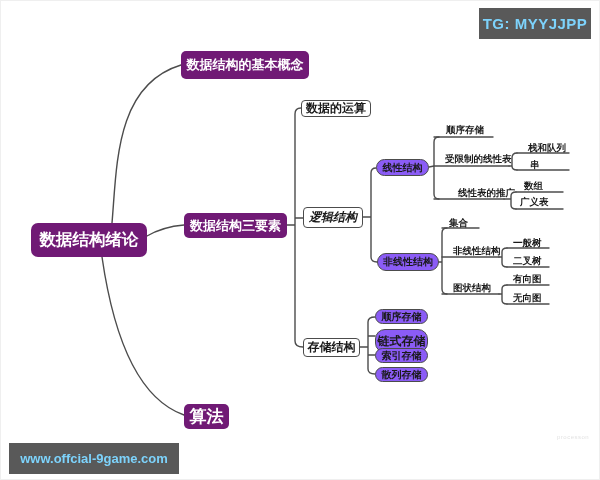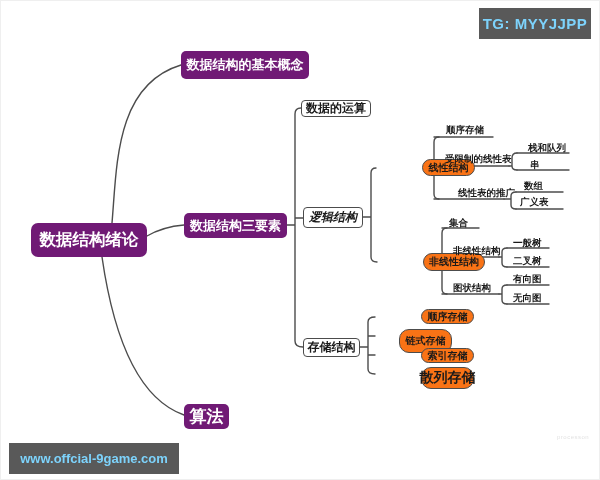--- a/index.html
+++ b/index.html
@@ -13,23 +13,23 @@
   .navy{
     background:#701a75;color:#ffffff;font-weight:bold;text-align:center;
     border-radius:5px;display:flex;align-items:center;justify-content:center;
   }
   .rectbox{
     background:#ffffff;color:#1a1a1a;font-weight:bold;text-align:center;
     border:1.5px solid #4c4c4c;border-radius:4px;
     display:flex;align-items:center;justify-content:center;
   }
   .pill{
-    background:#f97316;color:#1a1a1a;font-weight:bold;text-align:right;
+    background:#8b5cf6;color:#1a1a1a;font-weight:bold;text-align:right;
     border:1.5px solid #4c4c4c;border-radius:10px;
-    display:flex;align-items:center;justify-content:center;margin-left:46px;
+    display:flex;align-items:center;justify-content:center;
   }
   .linetxt{color:#1a1a1a;font-weight:bold;font-size:9.5px;line-height:10px;}
   .badge{
     position:absolute;background:#595959;color:#7dd3fc;font-weight:bold;
     display:flex;align-items:center;justify-content:center;
   }
   .faint{position:absolute;color:#e3e3e3;font-size:6px;letter-spacing:.5px;}
 </style>
 </head>
 <body>
@@ -60,23 +60,23 @@
   <div class="node navy" style="left:183px;top:212px;width:103px;height:25px;font-size:13px;">数据结构三要素</div>
   <div class="node navy" style="left:183px;top:403px;width:45px;height:25px;font-size:17px;">算法</div>
 
   <div class="node rectbox" style="left:300px;top:99px;width:70px;height:17px;font-size:12px;">数据的运算</div>
   <div class="node rectbox" style="left:302px;top:206px;width:60px;height:21px;font-size:12px;font-style:italic;">逻辑结构</div>
   <div class="node rectbox" style="left:302px;top:337px;width:57px;height:19px;font-size:12px;">存储结构</div>
 
   <div class="node pill" style="left:375px;top:158px;width:53px;height:17px;font-size:10px;">线性结构</div>
   <div class="node pill" style="left:376px;top:252px;width:62px;height:18px;font-size:10px;">非线性结构</div>
   <div class="node pill" style="left:374px;top:308px;width:53px;height:15px;font-size:10px;">顺序存储</div>
-  <div class="node pill" style="left:352px;top:328px;width:53px;height:24px;font-size:10px;">链式存储</div>
+  <div class="node pill" style="left:374px;top:328px;width:53px;height:24px;font-size:12px;">链式存储</div>
   <div class="node pill" style="left:374px;top:347px;width:53px;height:15px;font-size:10px;">索引存储</div>
-  <div class="node pill" style="left:374px;top:366px;width:53px;height:22px;font-size:14px;">散列存储</div>
+  <div class="node pill" style="left:374px;top:366px;width:53px;height:15px;font-size:10px;">散列存储</div>
 
   <div class="node linetxt" style="left:445px;top:124px;">顺序存储</div>
   <div class="node linetxt" style="left:444px;top:153px;">受限制的线性表</div>
   <div class="node linetxt" style="left:527px;top:142px;">栈和队列</div>
   <div class="node linetxt" style="left:529px;top:159px;">串</div>
   <div class="node linetxt" style="left:445px;top:187px;padding-left:12px;">线性表的推广</div>
   <div class="node linetxt" style="left:523px;top:180px;">数组</div>
   <div class="node linetxt" style="left:519px;top:196px;">广义表</div>
 
   <div class="node linetxt" style="left:448px;top:217px;">集合</div>

